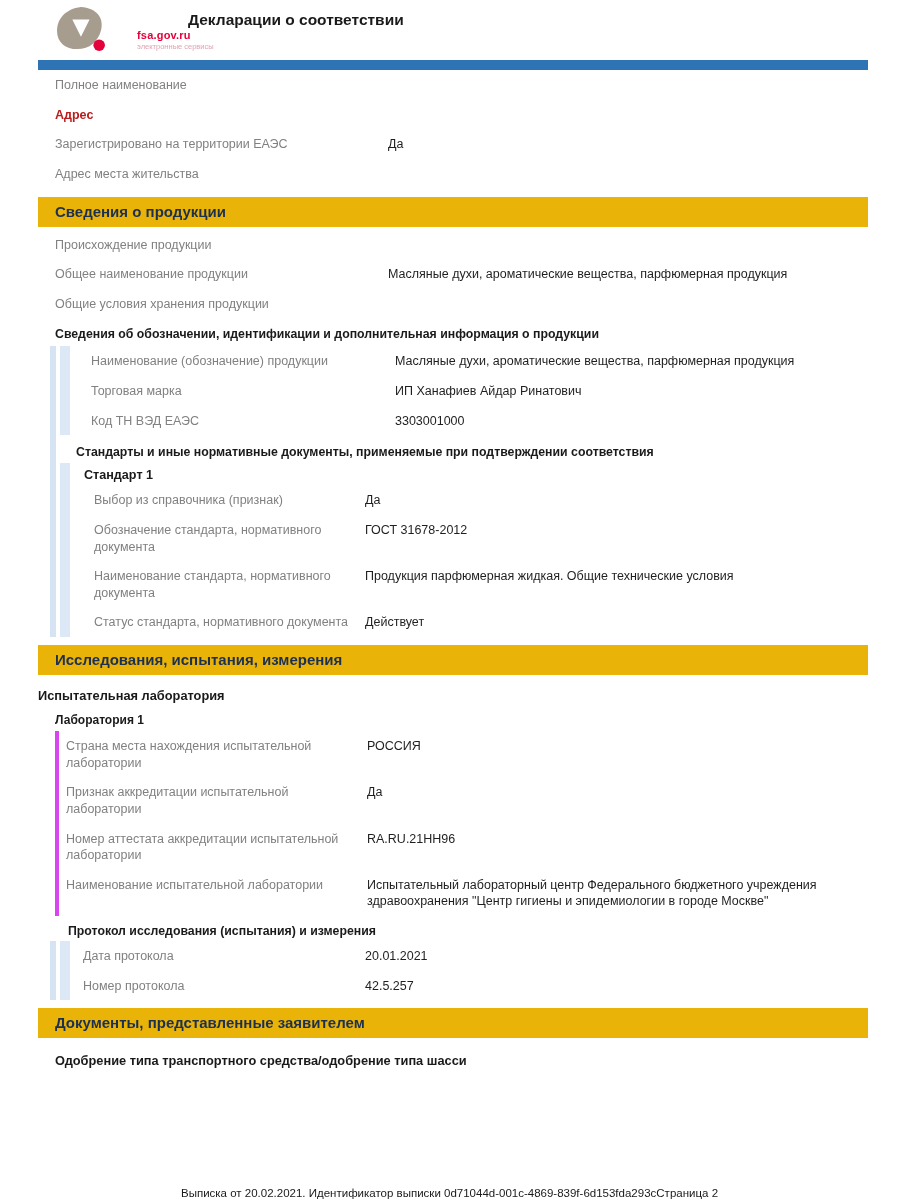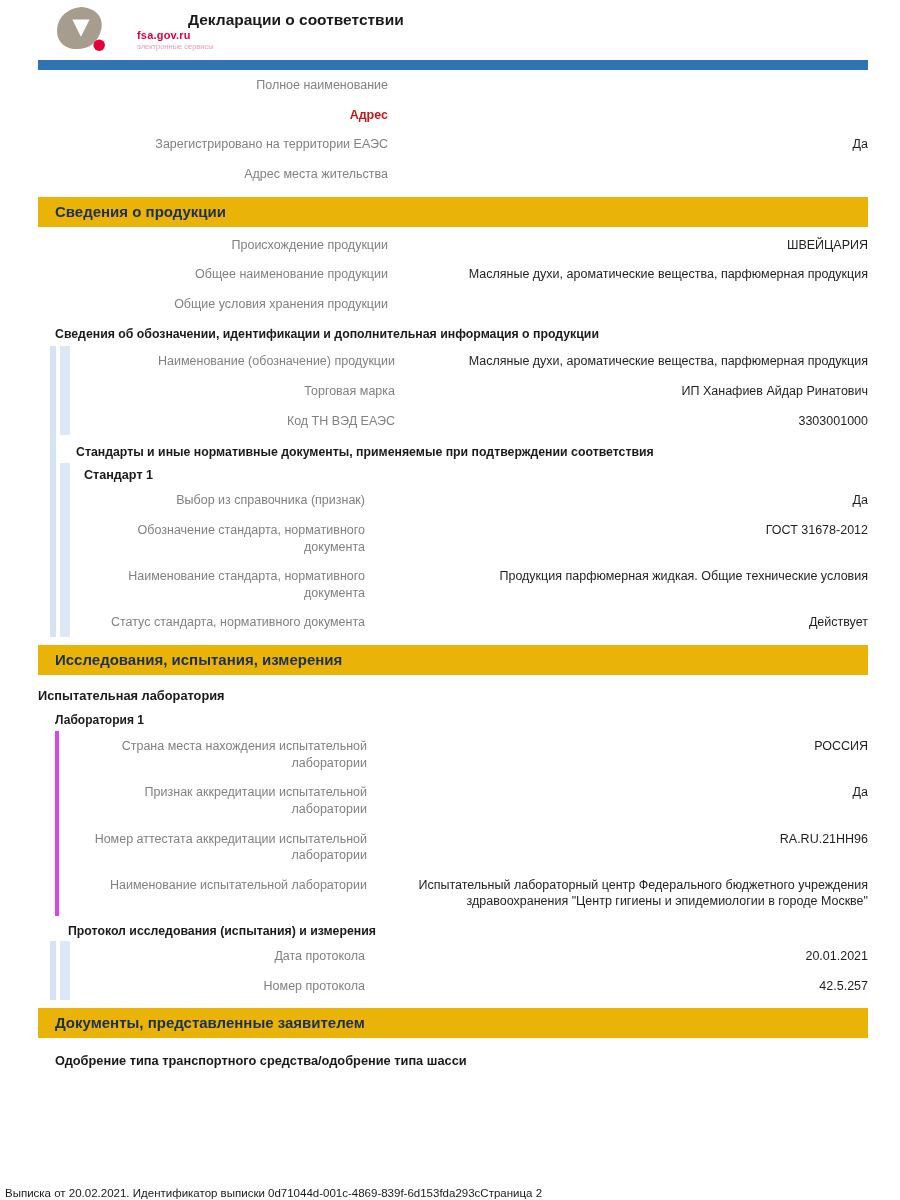--- a/index.html
+++ b/index.html
@@ -17,21 +17,21 @@
   .header { position:relative; height:60px; }
   .logo { position:absolute; left:16px; top:5px; display:flex; align-items:flex-end;gap:26px; }
   .logo-txt { margin-left:5px; margin-bottom:4px; }
   .brand { color:#e4003a; font-weight:bold; font-size:11px; letter-spacing:.2px; }
   .tagline { color:#dfa3b1; font-size:7.5px; margin-top:1px; }
   .doc-title { position:absolute; left:150px; top:11px; font-size:15.5px; font-weight:bold; color:#1a1a1a; }
 
   .accent-bar { height:10px; background:#2e74b5; }
 
   
-  .row { display:flex; align-items:flex-start; padding:7px 0 6px 0; font-size:12.5px; line-height:1.33;text-align:right; }
+  .row { display:flex; align-items:flex-start; padding:7px 0 6px 0; font-size:12.5px; line-height:1.33; }
   .lbl { color:#818181; flex:0 0 auto; box-sizing:content-box; }
   .val { color:#1f1f1f; flex:1 1 auto; }
   .bold-lbl .lbl { color:#b91c1c; font-weight:bold; }
 
   .rows-top .lbl   { width:333px; padding-left:17px; }
   .rows-prod .lbl  { width:333px; padding-left:17px; }
   .rows-desig .lbl { width:304px; padding-left:21px; }
   .rows-std .lbl   { width:271px; padding-left:24px; }
   .rows-lab .lbl   { width:301px; padding-left:7px;  }
   .rows-proto .lbl { width:282px; padding-left:13px; }
@@ -52,21 +52,21 @@
   .subhead-protocol   { padding:8px 0 3px 30px; }
   .subhead-docs       { padding:12px 0 5px 17px; font-size:12.8px; }
 
   
   .g-outer  { border-left:6px solid #d6e3f3; margin-left:12px; }
   .g-inner  { border-left:10px solid #dce8f5; margin-left:4px; margin-bottom:2px; }
   .g-lab    { border-left:4px solid #d946ef; margin-left:17px; }
 
   .footer {
     position:absolute; left:5px; right:6px; bottom:1px;
-    display:flex; justify-content:flex-start;
+    display:flex; justify-content:center;
     font-size:11.5px; color:#1a1a1a;
   }
 </style>
 </head>
 <body>
 
 <div class="page">
 
   <div class="header">
     <div class="logo">
@@ -104,21 +104,20 @@
       <div class="lbl">Адрес места жительства</div>
       <div class="val"></div>
     </div>
   </div>
 
   <div class="section-banner">Сведения о продукции</div>
 
   <div class="rows-prod">
     <div class="row">
       <div class="lbl">Происхождение продукции</div>
-      <div class="val">ШВЕЙЦАРИЯ</div>
     </div>
     <div class="row">
       <div class="lbl">Общее наименование продукции</div>
       <div class="val">Масляные духи, ароматические вещества, парфюмерная продукция</div>
     </div>
     <div class="row">
       <div class="lbl">Общие условия хранения продукции</div>
     </div>
   </div>
 

